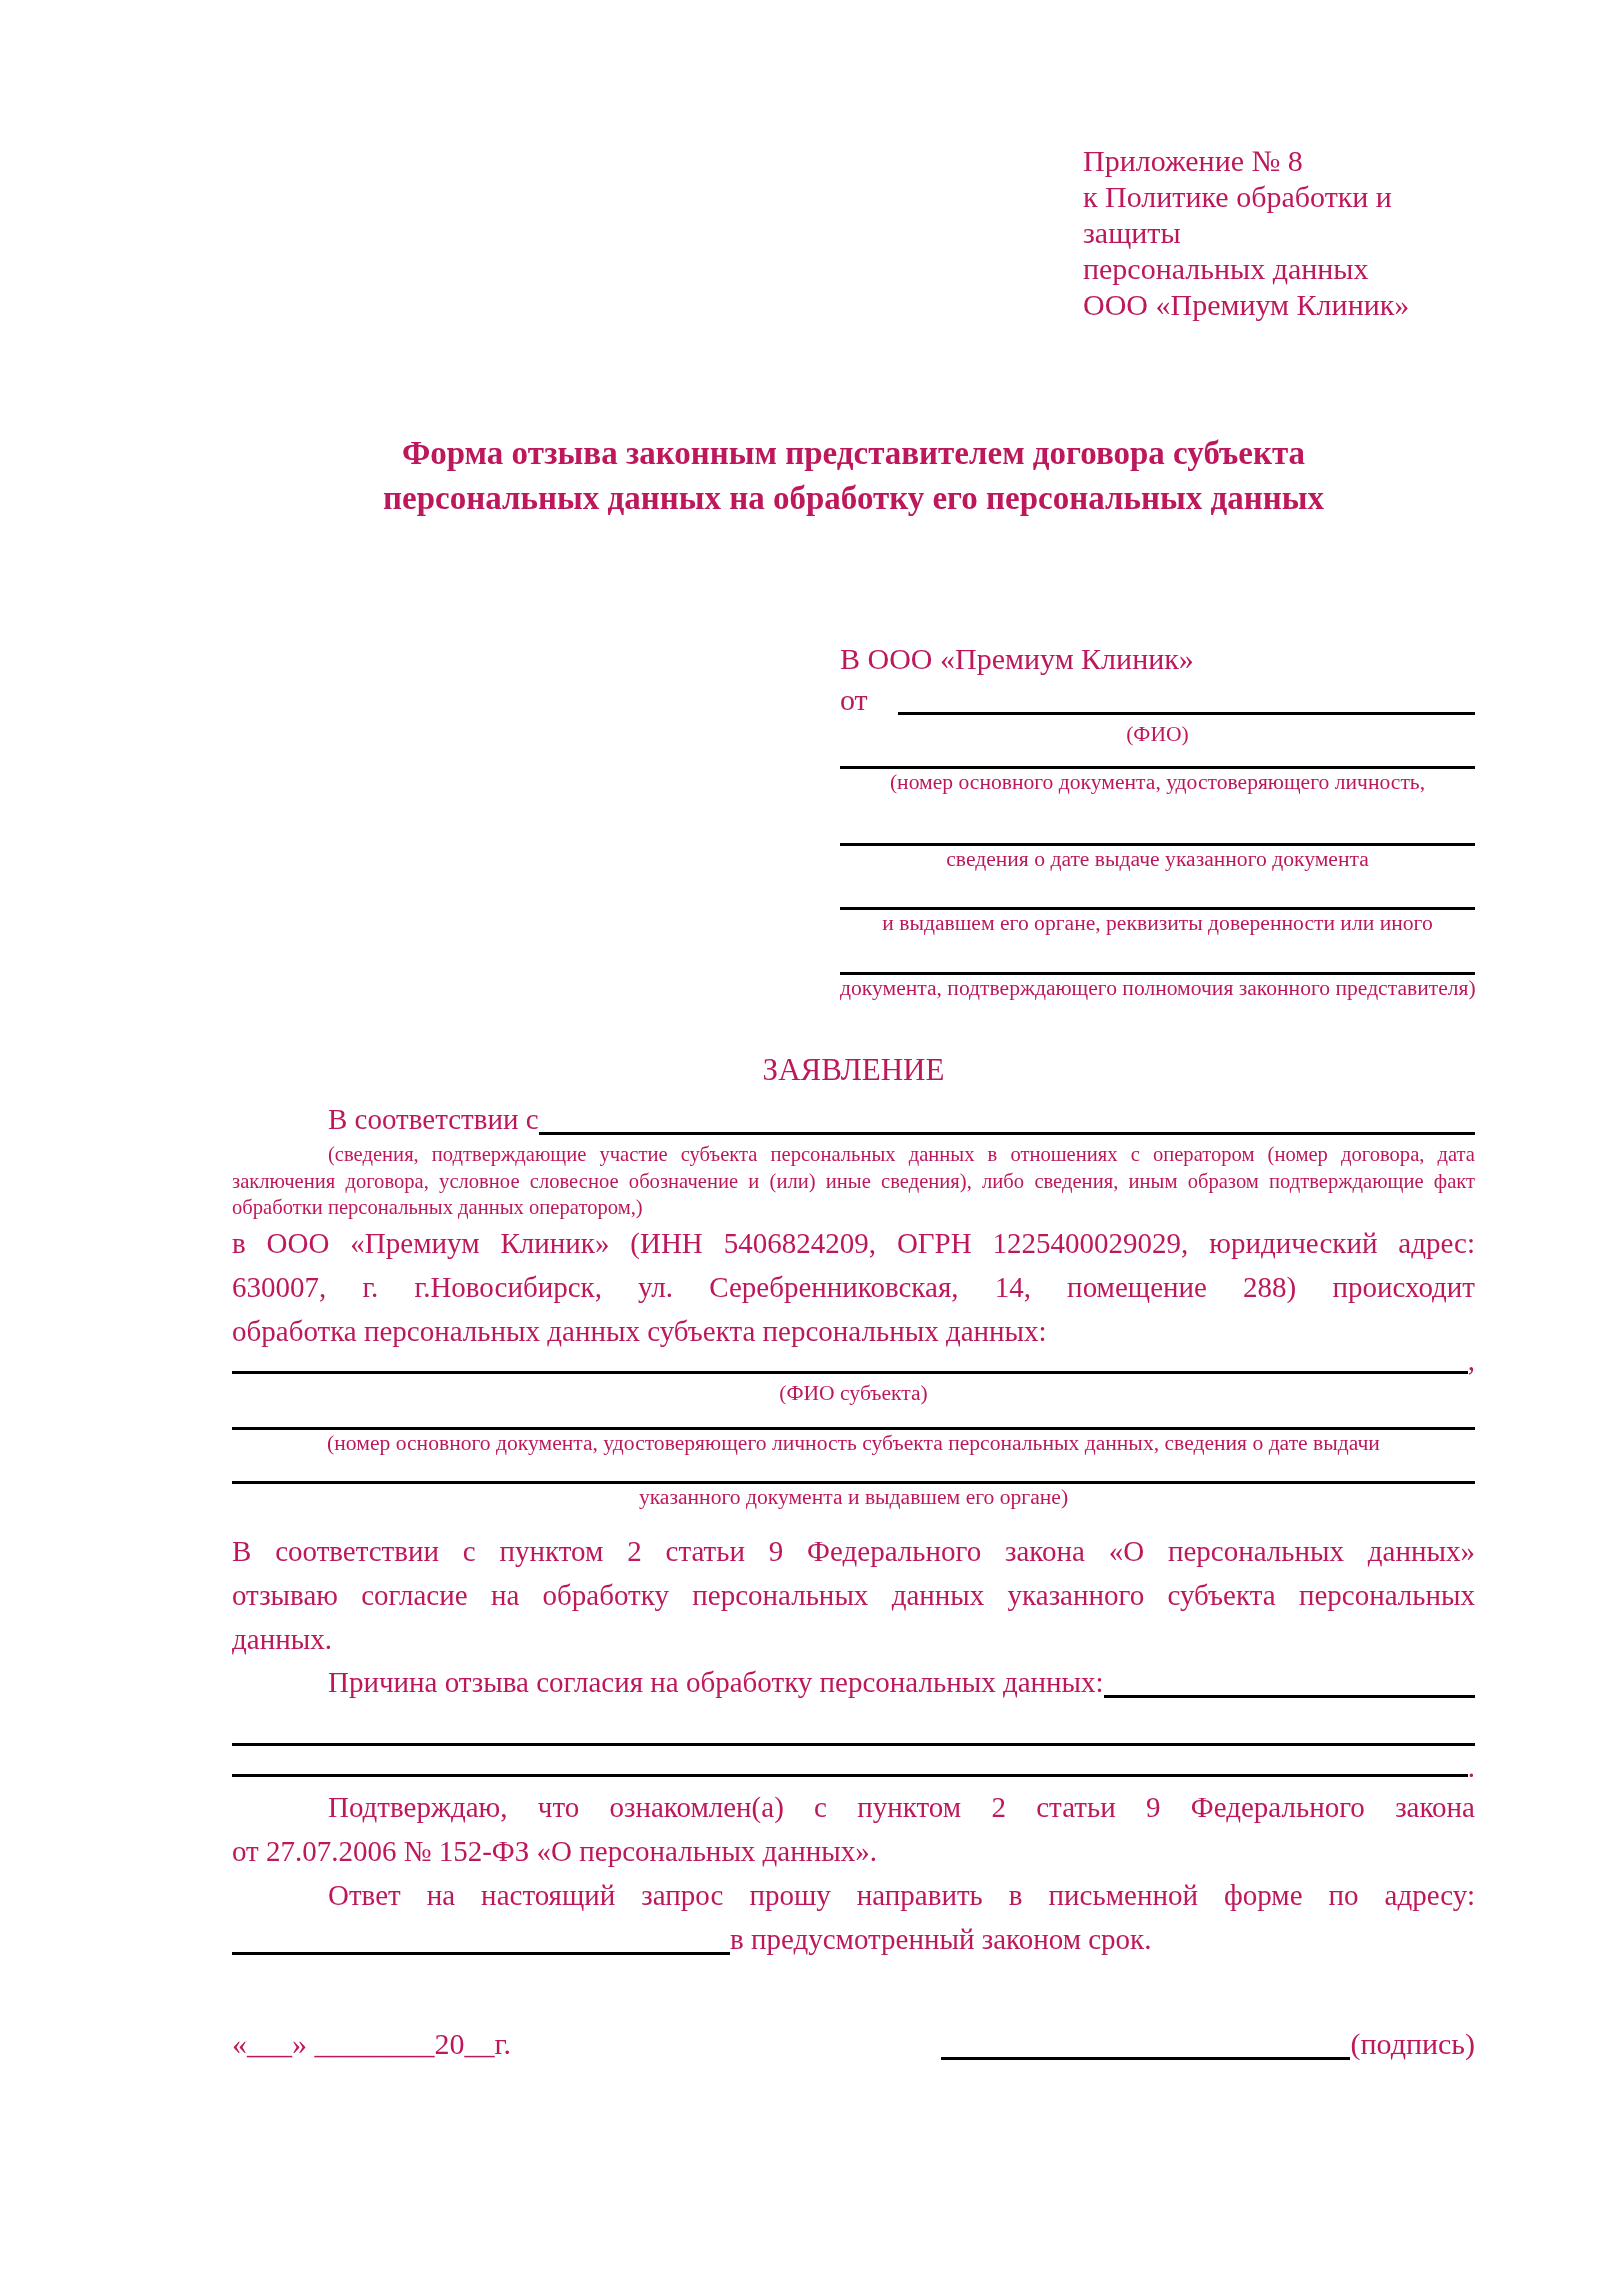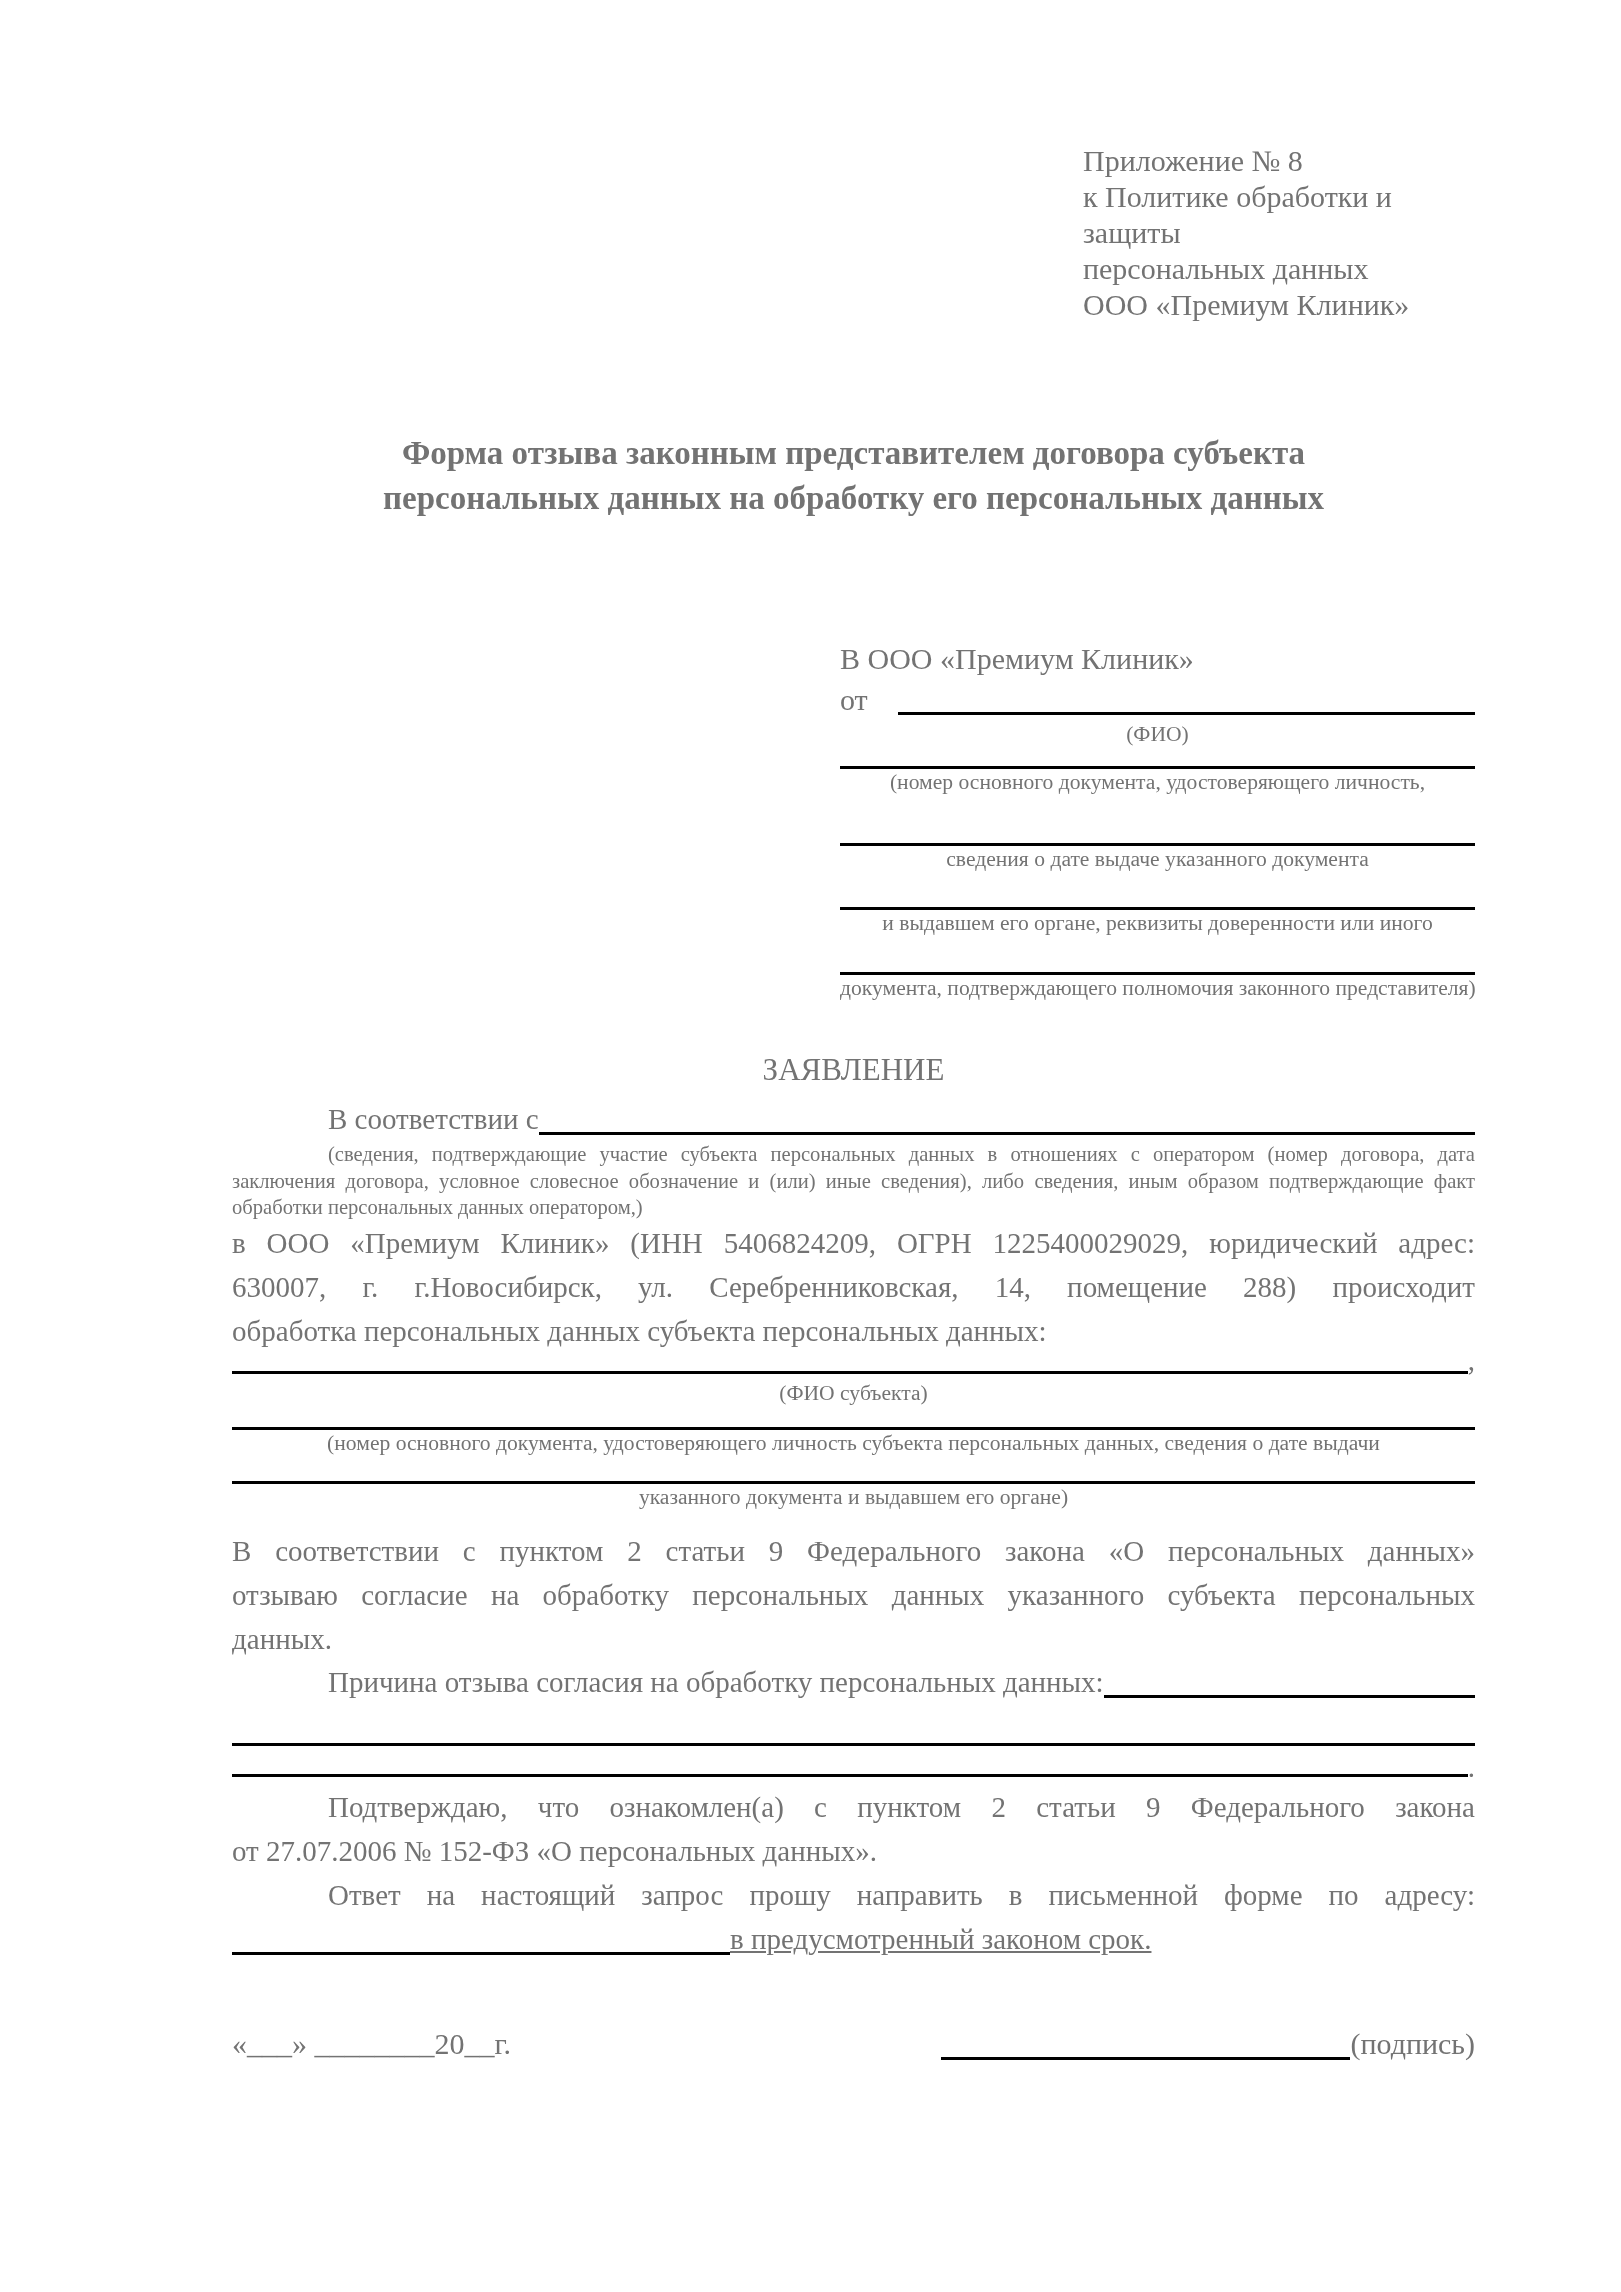--- a/index.html
+++ b/index.html
@@ -2,21 +2,21 @@
 <html><head>
 <meta charset="utf-8">
 <title>Форма отзыва согласия</title>
 <style>
   html,body { margin:0; padding:0; background:#ffffff; }
   .page {
     position:relative;
     width:1621px; height:2293px;
     box-sizing:border-box;
     background:#ffffff;
-    color:#737373;
+    color:#be185d;
     font-family:"Liberation Serif","DejaVu Serif",serif;
     padding:143px 146px 0 232px;
     overflow:hidden;
   }
   
   .annex { margin-left:851px; font-size:30px; line-height:36px; }
   
   .title { margin-top:108px; text-align:center; font-weight:bold; font-size:33px; line-height:45px; }
   
   .addressee { margin-top:118px; margin-left:608px; width:635px; font-size:30px; }
@@ -39,21 +39,21 @@
   .comma-row { margin-top:-11.8px; font-size:29px; line-height:39px; }
   .ccap { font-size:21.6px; line-height:27.4px; text-align:center; white-space:nowrap; }
   .fullline { border-bottom:3.9px solid #000; }
   .h20 { height:19.6px; } .h24 { height:23.5px; }
   .withdraw { margin-top:17.6px; }
   .reason { font-size:29px; line-height:43px; padding-left:96px; }
   .reason-l1 { margin-top:13.7px; height:25.5px; }
   .period-row { margin-top:3.9px; font-size:29px; line-height:35px; }
   .period-row .fill { margin-bottom:7.8px; }
   .confirm { margin-top:0; }
-  .reply2 { font-size:29px; line-height:44px;text-decoration:underline; }
+  .reply2 { font-size:29px; line-height:44px; }
   .reply2 .fillw { flex:0 0 498px; border-bottom:3.9px solid #000; margin-bottom:5.9px; }
   .footer { margin-top:61px; font-size:30px; line-height:44px; }
   .f-spacer { flex:1; border:none; }
   .sigfill { flex:0 0 409px; border-bottom:3.9px solid #000; margin-bottom:5.9px; }
 </style>
 </head>
 <body>
 
 <div class="page">
 

